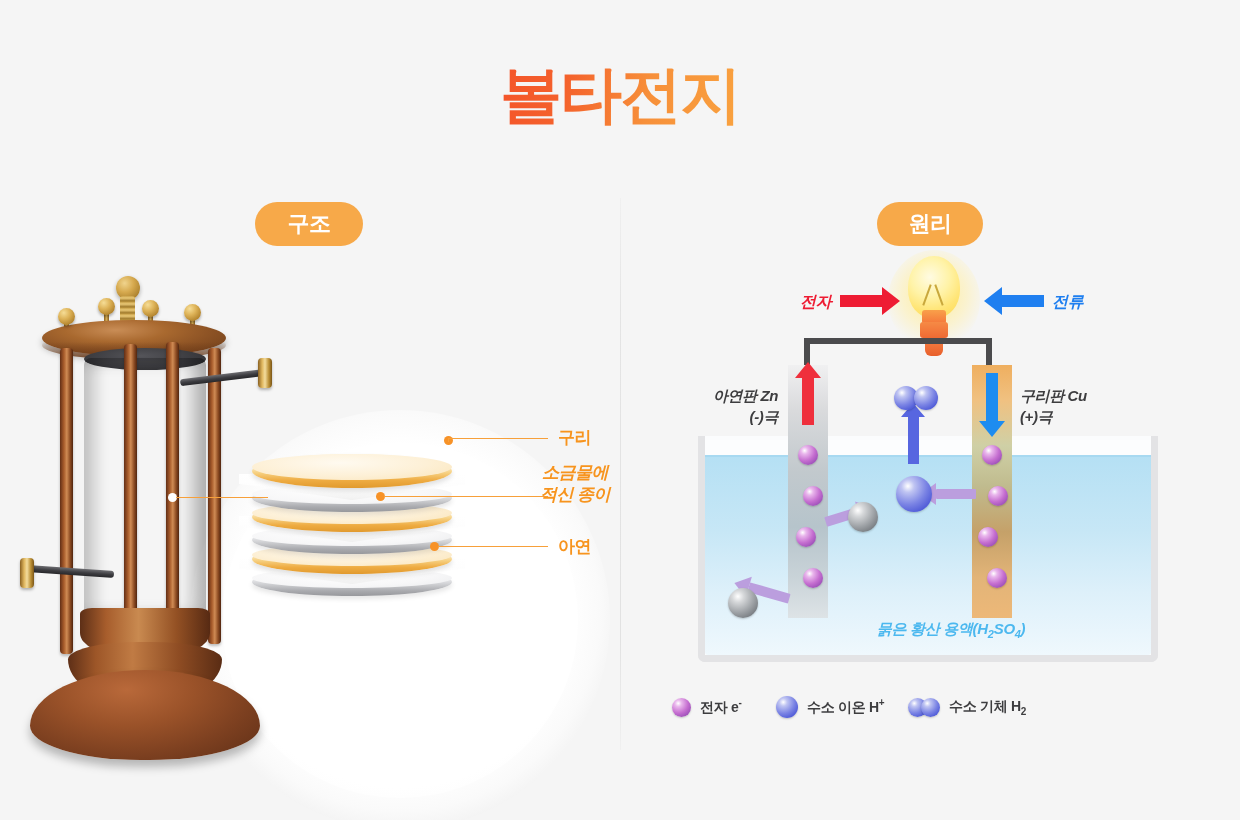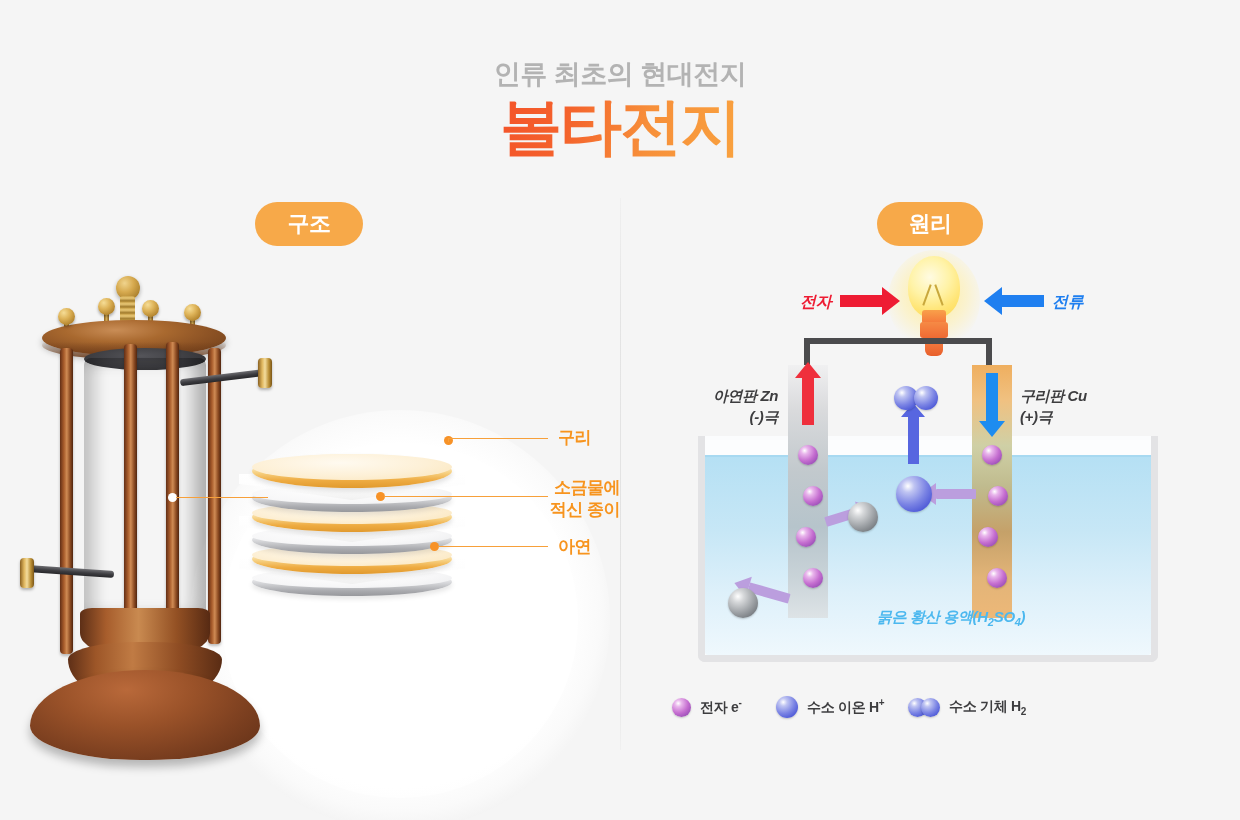--- a/index.html
+++ b/index.html
@@ -191,21 +191,21 @@
   }
   .liquid{
     position:absolute;left:85px;top:216px;width:446px;height:199px;
     background:linear-gradient(180deg,#b5e0f4 0%,#c7e7f6 38%,#ddf0fa 68%,#eff8fd 100%);
     border-radius:0 0 3px 3px;
   }
   .liquid-top{
     position:absolute;left:85px;top:215px;width:446px;height:2px;background:#a7d9f1;
   }
   .acid-label{
-    position:absolute;left:85px;top:368px;width:492px;text-align:center;
+    position:absolute;left:85px;top:380px;width:492px;text-align:center;
     color:#4cb8ef;font-size:15px;font-weight:700;letter-spacing:-0.3px;
   }
   .acid-label sub{font-size:11px;}
 
   
   .electrode{position:absolute;top:125px;width:40px;height:253px;}
   #zn-plate{
     left:168px;
     background:linear-gradient(180deg,#f0f0f1 0%,#d9dadc 18%,#c2c9cd 42%,#b6c4cb 64%,#c9d3d8 84%,#dde3e6 100%);
   }
@@ -334,21 +334,20 @@
   .lg-txt sup{font-size:10px;}
   .lg-txt sub{font-size:10px;}
   #lg0{left:0;} #lg1{left:104px;} #lg2{left:236px;} #lg3{left:384px;}
 </style>
 </head>
 <body>
 
 <div class="stage">
 
   <div class="hdr">
-    <div class="sub">인류 최초의 현대전지</div>
     <div class="main">볼타전지</div>
   </div>
 
   <div class="divider"></div>
 
   <div class="pill" id="pill-principle">원리</div>
   <div class="pill" id="pill-structure">구조</div>
 
   <div class="left-panel">
 
@@ -418,21 +417,21 @@
     <div class="dot-w" style="left:168px;top:243px;"></div>
     <div class="lead lead-h" style="left:176px;top:247px;width:92px;"></div>
 
     <div class="dot" style="left:444px;top:186px;"></div>
     <div class="lead lead-v" style="left:448px;top:188px;height:4px;"></div>
     <div class="lead lead-h" style="left:448px;top:188px;width:100px;"></div>
     <div class="lbl" style="left:558px;top:177px;">구리</div>
 
     <div class="dot" style="left:376px;top:242px;"></div>
     <div class="lead lead-h" style="left:384px;top:246px;width:164px;"></div>
-    <div class="lbl" style="left:530px;top:227px;text-align:right;width:90px;">
+    <div class="lbl" style="left:530px;top:212px;text-align:center;width:90px;font-style:italic;">
       <span>소금물에</span><br>
       <span>적신 종이</span>
     </div>
 
     <div class="dot" style="left:430px;top:292px;"></div>
     <div class="lead lead-h" style="left:438px;top:296px;width:110px;"></div>
     <div class="lbl" style="left:558px;top:286px;">아연</div>
   </div>
 
   <div class="right-panel">

